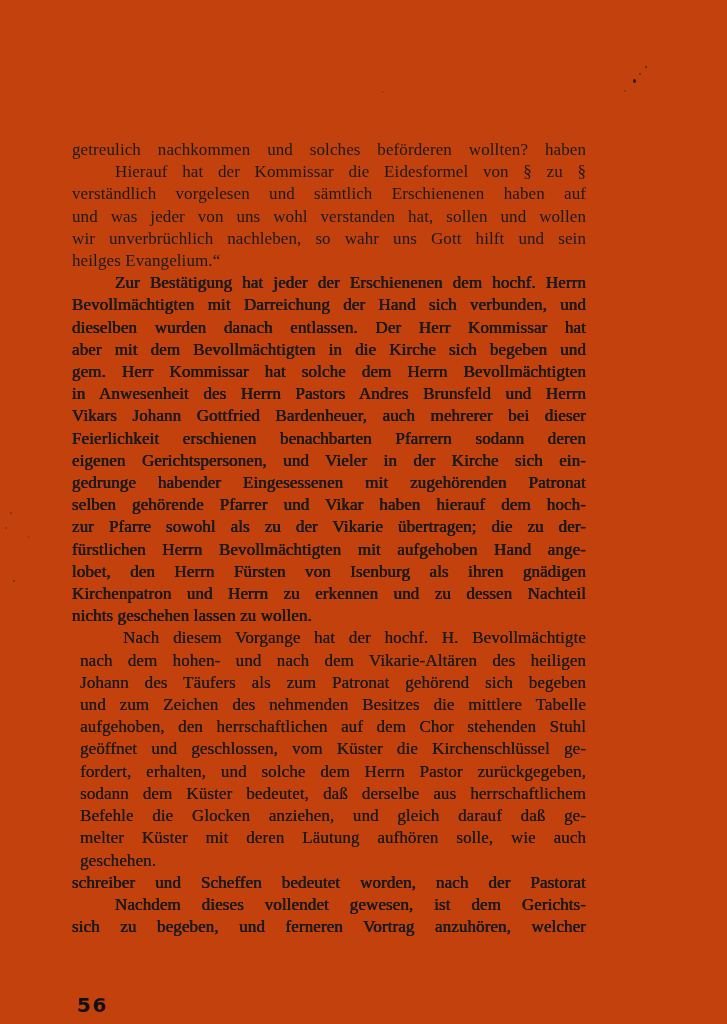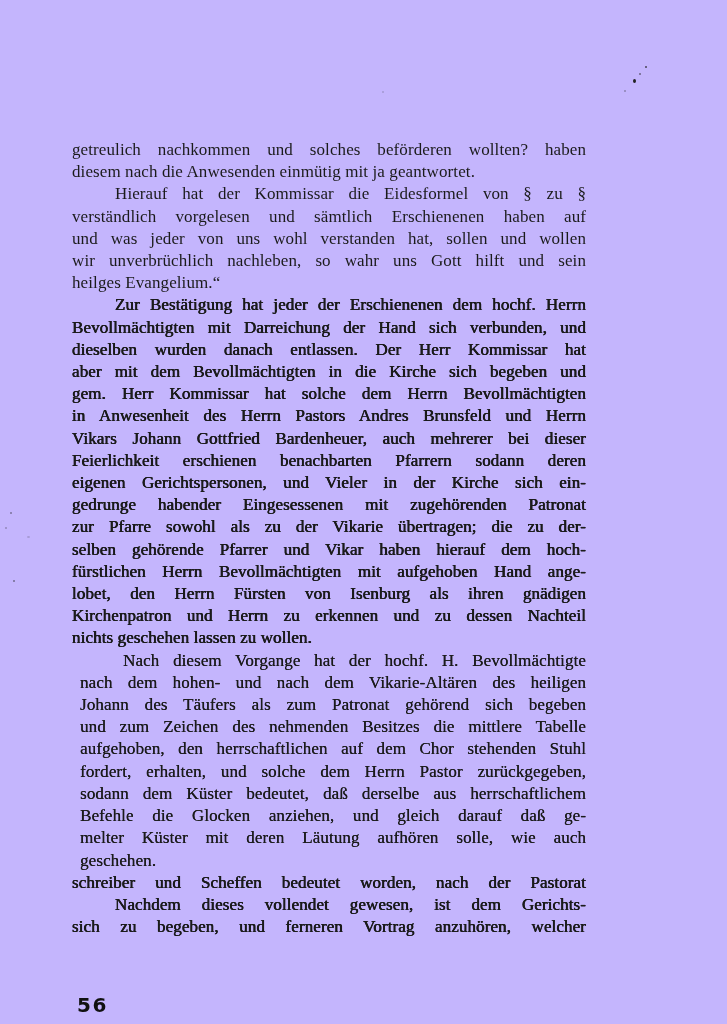--- a/index.html
+++ b/index.html
@@ -3,21 +3,21 @@
 <meta charset="utf-8">
 <style>
   html, body {
     margin: 0;
     padding: 0;
   }
   #page {
     position: relative;
     width: 727px;
     height: 1024px;
-    background: #c4b5fd;
+    background: #c2410c;
     overflow: hidden;
     font-family: "Liberation Serif", serif;
   }
   #text-block {
     position: absolute;
     left: 72px;
     top: 139px;
     width: 514px;
     color: #1b1b1b;
   }
@@ -64,53 +64,53 @@
   .speck.s8 { left: 27px;  top: 536px; width: 3px; height: 2px; opacity: 0.18; }
   .speck.s9 { left: 382px; top: 91px;  width: 2px; height: 2px; opacity: 0.2; }
 </style>
 </head>
 <body>
 
 <div id="page">
   <div id="text-block">
       <div class="paragraph tone-normal">
         <div class="line">getreulich nachkommen und solches beförderen wollten? haben</div>
-        <div class="line flush">diesem nach die Anwesenden einmütig mit ja geantwortet.</div>
       </div>
       <div class="paragraph tone-normal">
         <div class="line indent">Hierauf hat der Kommissar die Eidesformel von § zu §</div>
         <div class="line">verständlich vorgelesen und sämtlich Erschienenen haben auf</div>
         <div class="line">und was jeder von uns wohl verstanden hat, sollen und wollen</div>
         <div class="line">wir unverbrüchlich nachleben, so wahr uns Gott hilft und sein</div>
         <div class="line flush">heilges Evangelium.“</div>
       </div>
       <div class="paragraph tone-dark">
         <div class="line indent">Zur Bestätigung hat jeder der Erschienenen dem hochf. Herrn</div>
         <div class="line">Bevollmächtigten mit Darreichung der Hand sich verbunden, und</div>
         <div class="line">dieselben wurden danach entlassen. Der Herr Kommissar hat</div>
         <div class="line">aber mit dem Bevollmächtigten in die Kirche sich begeben und</div>
         <div class="line">gem. Herr Kommissar hat solche dem Herrn Bevollmächtigten</div>
         <div class="line">in Anwesenheit des Herrn Pastors Andres Brunsfeld und Herrn</div>
         <div class="line">Vikars Johann Gottfried Bardenheuer, auch mehrerer bei dieser</div>
         <div class="line">Feierlichkeit erschienen benachbarten Pfarrern sodann deren</div>
         <div class="line">eigenen Gerichtspersonen, und Vieler in der Kirche sich ein-</div>
         <div class="line">gedrunge habender Eingesessenen mit zugehörenden Patronat</div>
+        <div class="line">selben gehörende Pfarrer und Vikar haben hierauf dem hoch-</div>
         <div class="line">zur Pfarre sowohl als zu der Vikarie übertragen; die zu der-</div>
-        <div class="line">selben gehörende Pfarrer und Vikar haben hierauf dem hoch-</div>
         <div class="line">fürstlichen Herrn Bevollmächtigten mit aufgehoben Hand ange-</div>
         <div class="line">lobet, den Herrn Fürsten von Isenburg als ihren gnädigen</div>
         <div class="line">Kirchenpatron und Herrn zu erkennen und zu dessen Nachteil</div>
         <div class="line flush">nichts geschehen lassen zu wollen.</div>
       </div>
       <div class="paragraph tone-medium">
         <div class="line indent">Nach diesem Vorgange hat der hochf. H. Bevollmächtigte</div>
         <div class="line">nach dem hohen- und nach dem Vikarie-Altären des heiligen</div>
         <div class="line">Johann des Täufers als zum Patronat gehörend sich begeben</div>
         <div class="line">und zum Zeichen des nehmenden Besitzes die mittlere Tabelle</div>
         <div class="line">aufgehoben, den herrschaftlichen auf dem Chor stehenden Stuhl</div>
+        <div class="line">geöffnet und geschlossen, vom Küster die Kirchenschlüssel ge-</div>
         <div class="line">fordert, erhalten, und solche dem Herrn Pastor zurückgegeben,</div>
         <div class="line">sodann dem Küster bedeutet, daß derselbe aus herrschaftlichem</div>
         <div class="line">Befehle die Glocken anziehen, und gleich darauf daß ge-</div>
         <div class="line">melter Küster mit deren Läutung aufhören solle, wie auch</div>
         <div class="line flush">geschehen.</div>
       </div>
       <div class="paragraph tone-dark">
         <div class="line">schreiber und Scheffen bedeutet worden, nach der Pastorat</div>
         <div class="line indent">Nachdem dieses vollendet gewesen, ist dem Gerichts-</div>
         <div class="line">sich zu begeben, und ferneren Vortrag anzuhören, welcher</div>

